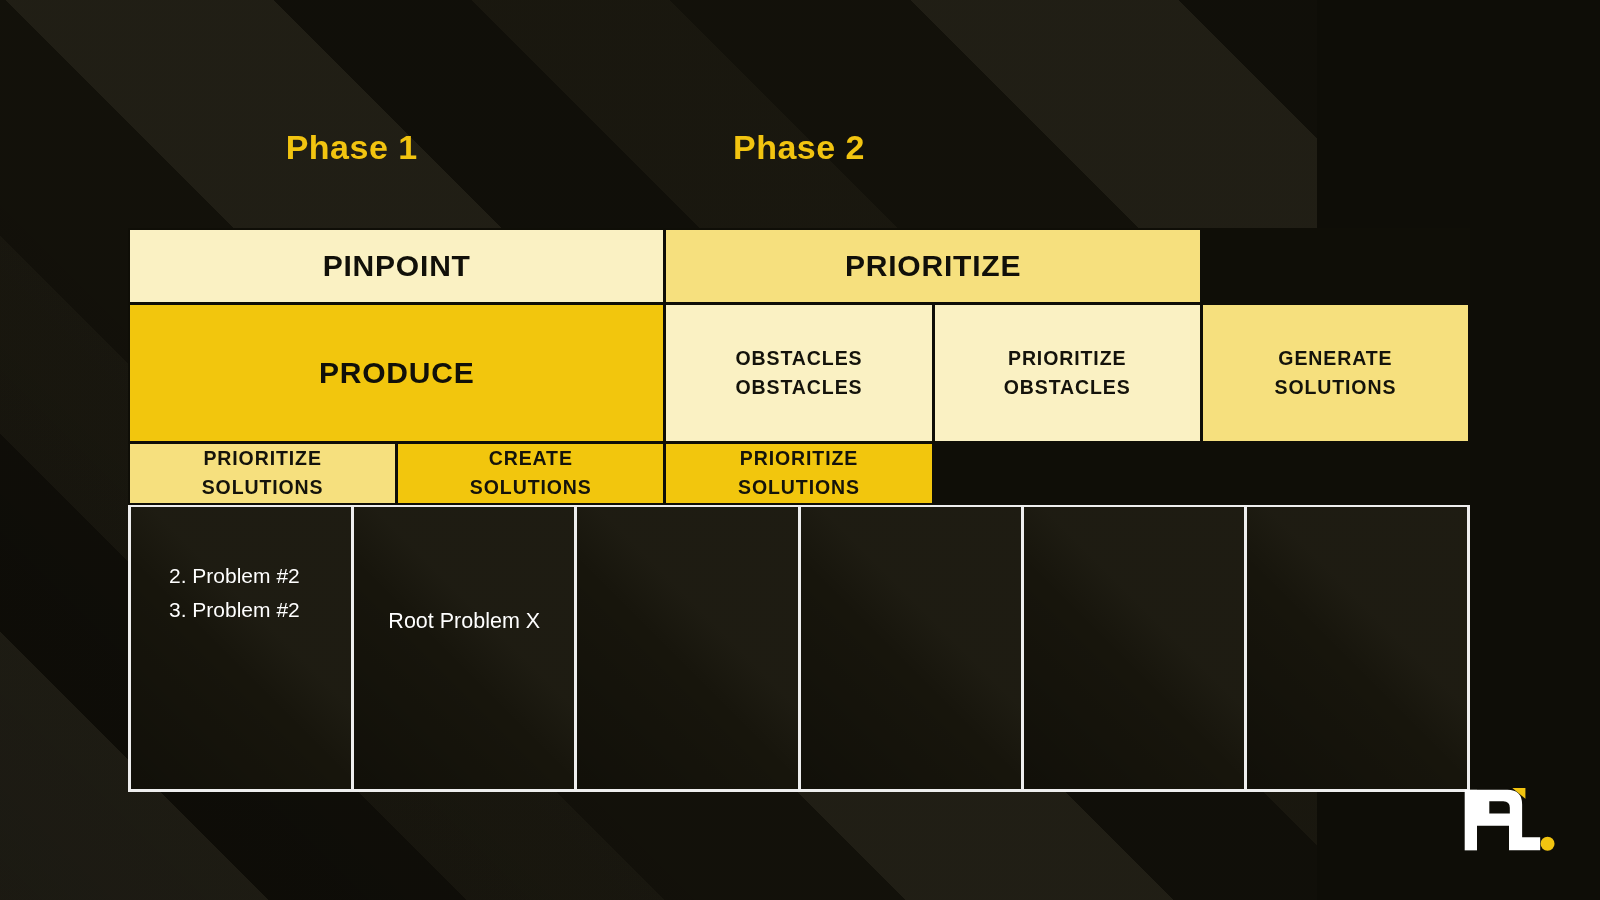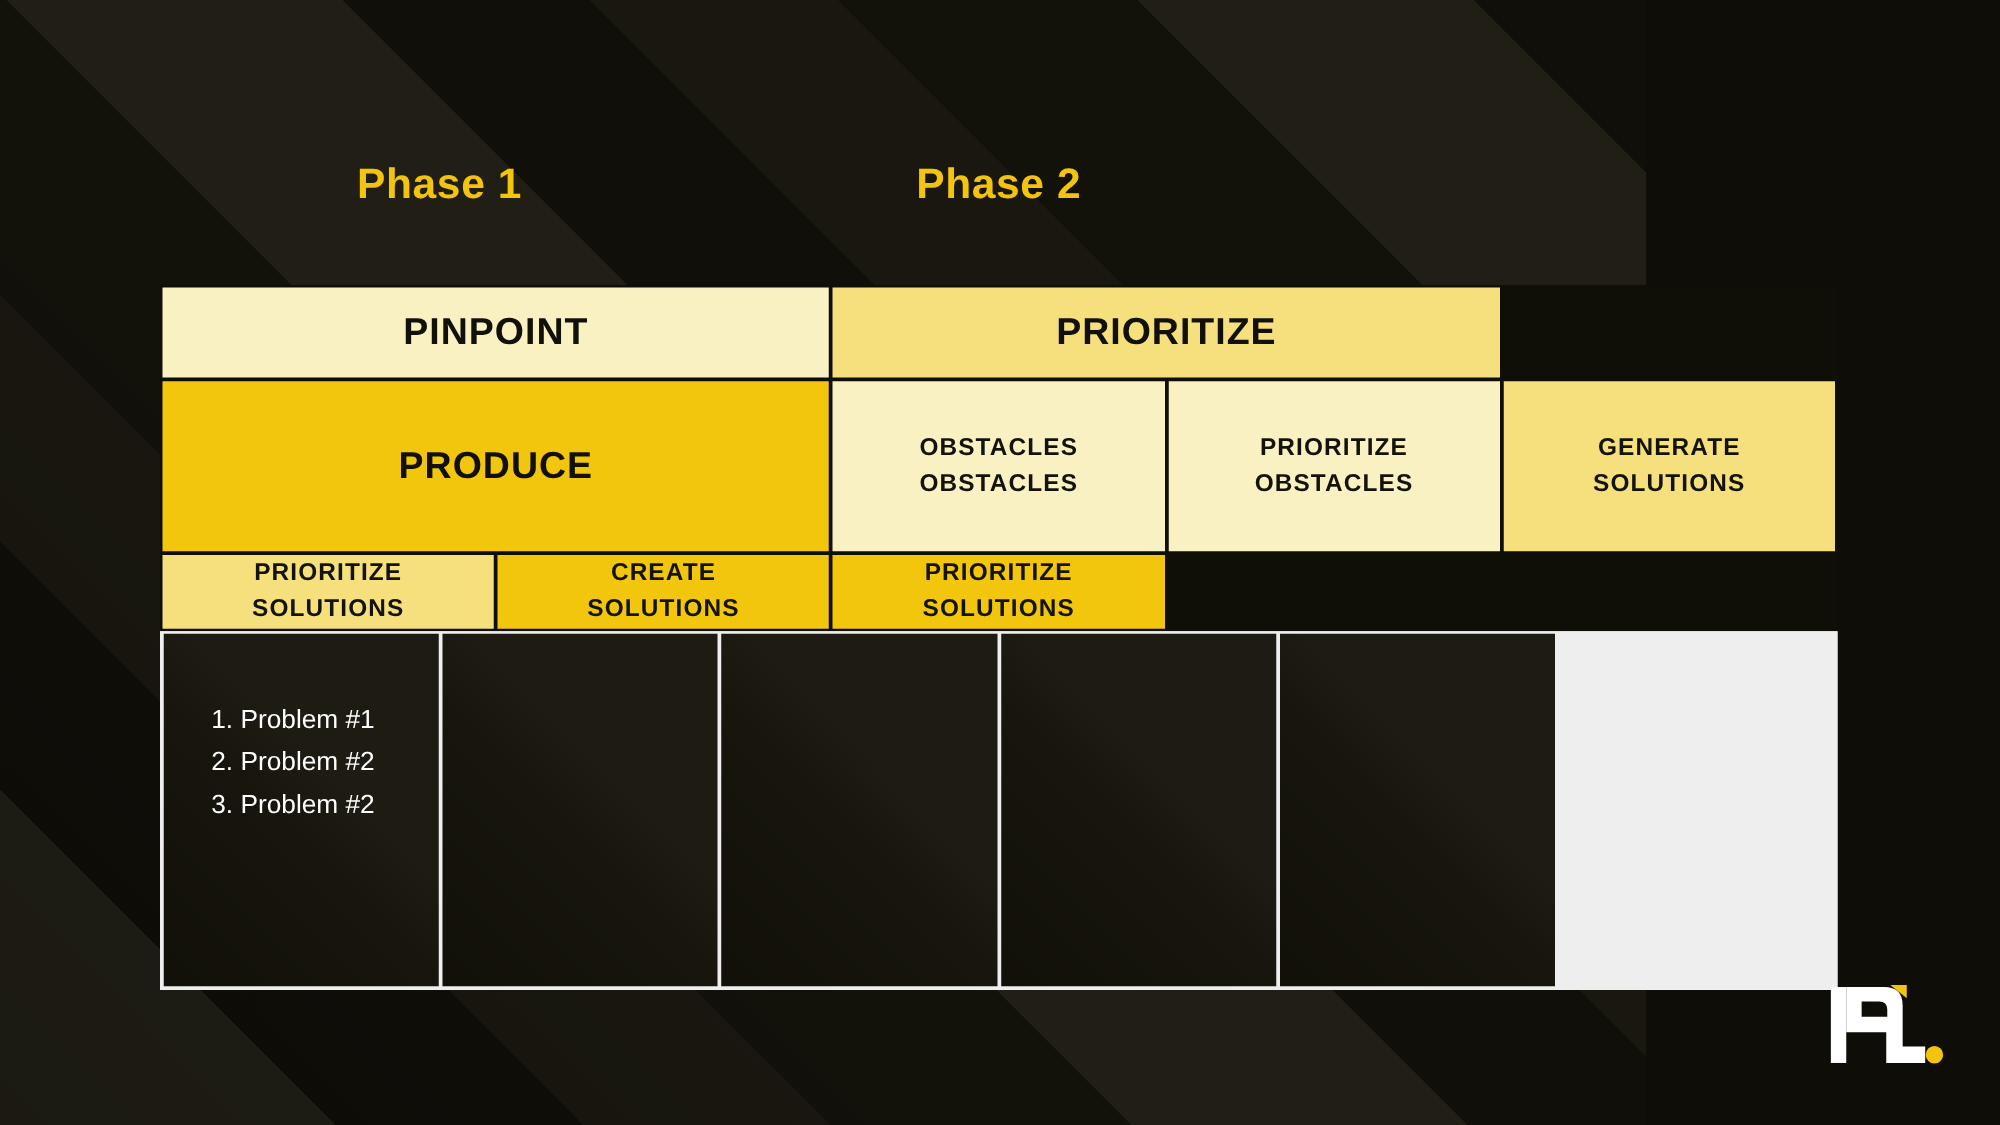--- a/index.html
+++ b/index.html
@@ -175,24 +175,27 @@
       <div class="sub-header tint-gold">
         <span>PRIORITIZE</span>
         <span>SOLUTIONS</span>
       </div>
     </div>
 
     <div class="body-grid">
       <div class="body-cell">
         <div class="cell-shade"></div>
         <div class="obstacle-list">
-          <span class="list-item">1. Problem #1</span>
           <span class="list-item">2. Problem #2</span>
           <span class="list-item">3. Problem #2</span>
         </div>
+      </div>
+      <div class="body-cell">
+        <div class="cell-shade"></div>
+        <span class="note-cell-text">Root Problem X</span>
       </div>
       <div class="body-cell">
         <div class="cell-shade"></div>
       </div>
       <div class="body-cell">
         <div class="cell-shade"></div>
       </div>
       <div class="body-cell">
         <div class="cell-shade"></div>
       </div>

